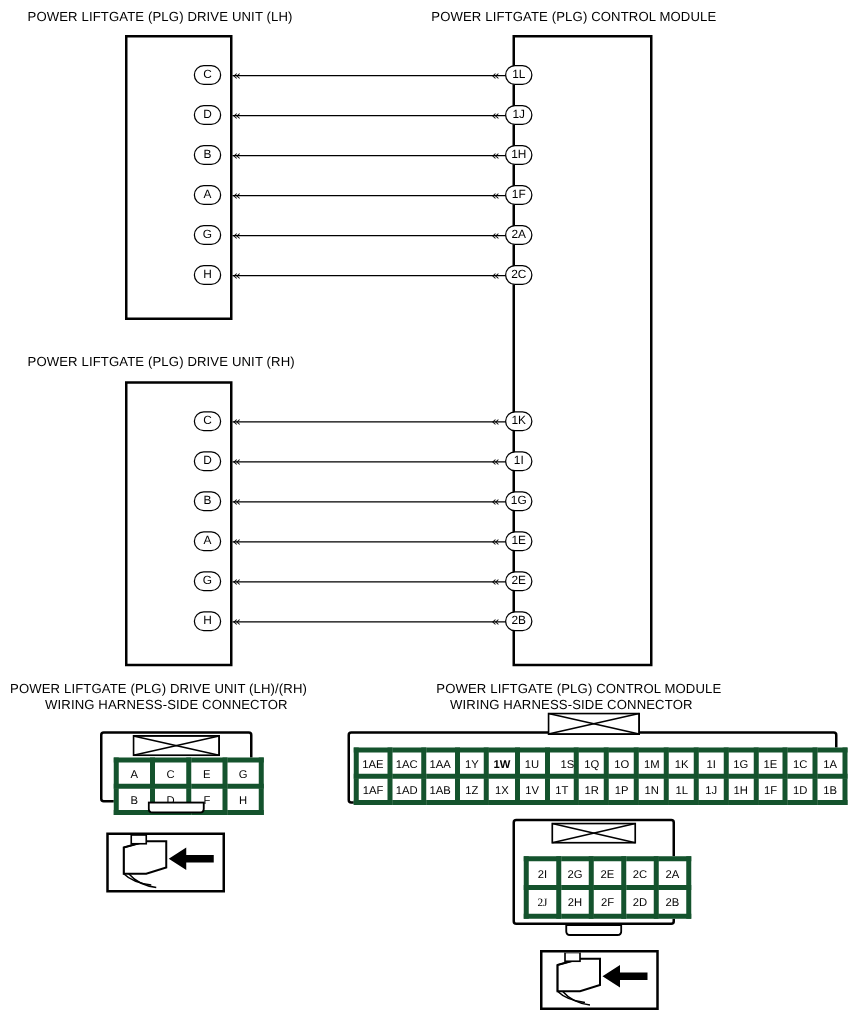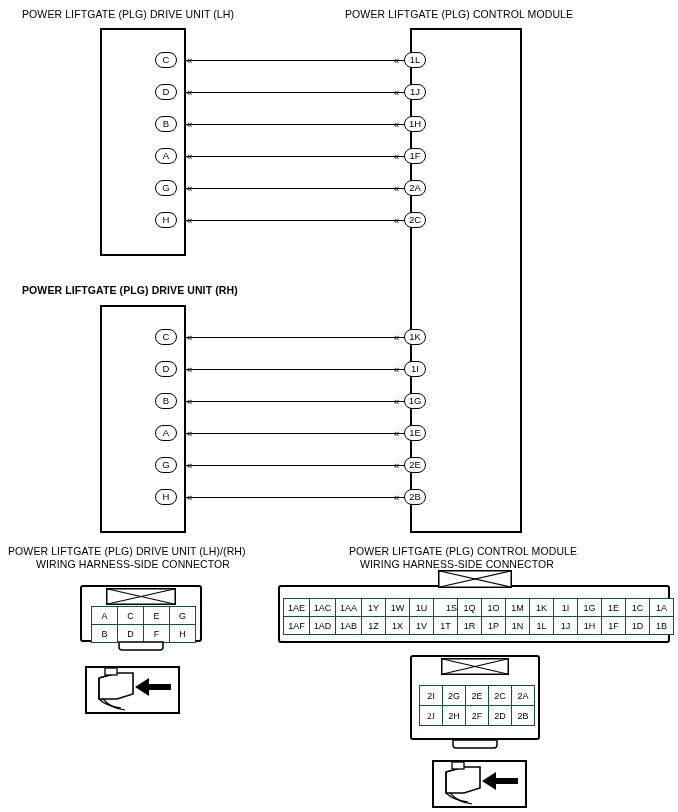--- a/index.html
+++ b/index.html
@@ -57,21 +57,21 @@
     line-height: 11px;
     font-family: "DejaVu Sans", sans-serif;
   }
   
   .ctable {
     position: absolute;
     border-collapse: collapse;
     background: #fff;
   }
   .ctable td {
-    border: 1px solid #14532d;
+    border: 4px solid #14532d;
     font-size: 9px;
     text-align: center;
     padding: 0;
     height: 17px;
     white-space: nowrap;
     font-family: "Liberation Sans", sans-serif;
   }
   .shellbox {
     position: absolute;
     border: 2px solid #000;
@@ -87,21 +87,21 @@
     background: #fff;
   }
 </style>
 </head>
 <body>
 
 <div id="root">
 
   <div class="lbl" style="left:22px; top:8px;">POWER LIFTGATE (PLG) DRIVE UNIT (LH)</div>
   <div class="lbl" style="left:345px; top:8px;">POWER LIFTGATE (PLG) CONTROL MODULE</div>
-  <div class="lbl" style="left:22px; top:284px;font-weight:bold;">POWER LIFTGATE (PLG) DRIVE UNIT (RH)</div>
+  <div class="lbl" style="left:22px; top:284px;">POWER LIFTGATE (PLG) DRIVE UNIT (RH)</div>
 
   <div class="box-outline" style="left:100px; top:28px; width:86px; height:228px;"></div>
 
   <div class="box-outline" style="left:100px; top:305px; width:86px; height:228px;"></div>
 
   <div class="box-outline" style="left:410px; top:28px; width:112px; height:505px;"></div>
 
   <div class="wire" style="left:186px; top:60px; width:225px;"></div>
   <div class="pin" style="left:155px; top:52px;">C</div>
   <div class="pin" style="left:404px; top:52px;">1L</div>
@@ -226,21 +226,21 @@
     <line x1="73.25" y1="0.75" x2="0.75" y2="17.25" stroke="#000" stroke-width="1.2"></line>
   </svg>
 
   <table class="ctable" style="left:283px; top:598px;">
     <tbody>
         <tr>
       <td style="width:25px;">1AE</td>
       <td style="width:25px;">1AC</td>
       <td style="width:25px;">1AA</td>
       <td style="width:23px;margin-left:28px;">1Y</td>
-      <td style="width:23px;">1W</td>
+      <td style="width:23px;font-weight:bold;">1W</td>
       <td style="width:23px;">1U</td>
       <td style="width:23px;text-align:right;">1S</td>
       <td style="width:23px;">1Q</td>
       <td style="width:23px;">1O</td>
       <td style="width:23px;">1M</td>
       <td style="width:23px;">1K</td>
       <td style="width:23px;">1I</td>
       <td style="width:23px;">1G</td>
       <td style="width:23px;">1E</td>
       <td style="width:23px;">1C</td>

